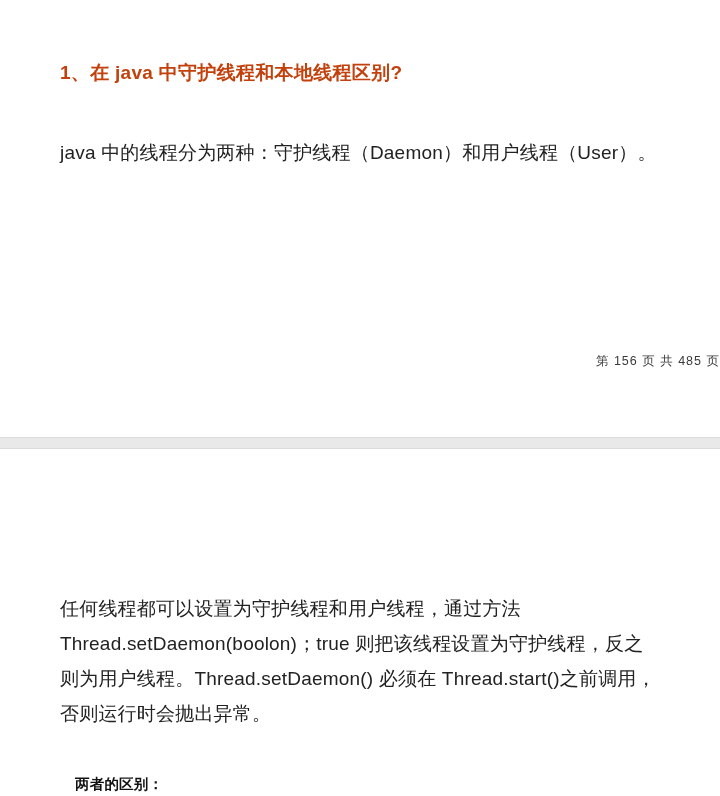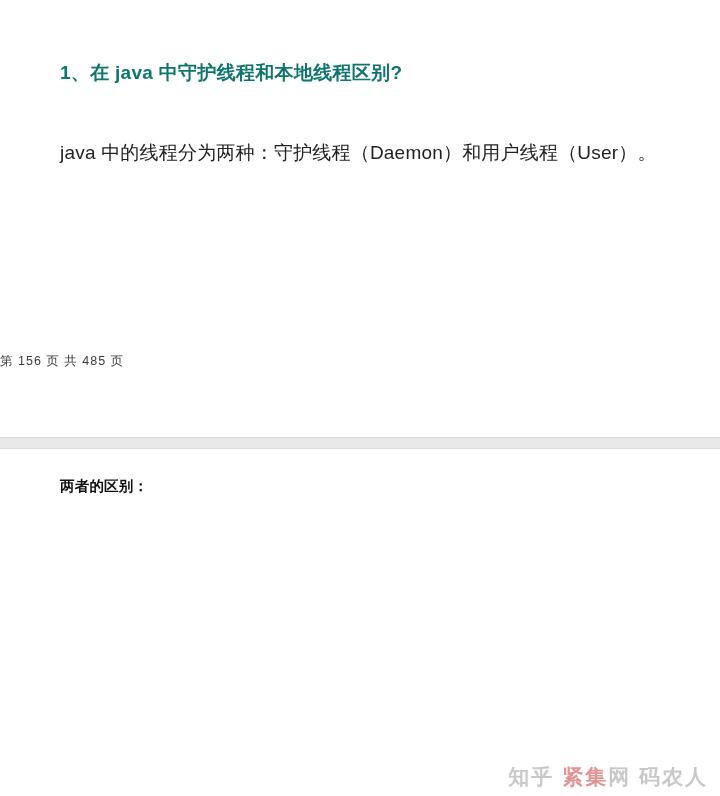--- a/index.html
+++ b/index.html
@@ -48,56 +48,56 @@
     margin: 0;
     padding-top: 38px;
     color: #121212;
   }
 
   h2.section-title {
     font-size: 19px;
     font-weight: bold;
     margin: 0;
     padding-top: 60px;
-    color: #0f766e;
+    color: #c2410c;
     letter-spacing: 0.3px;
   }
 
   p.body-text {
     font-size: 19px;
     line-height: 1.85;
     color: #222222;
     margin: 0;
     letter-spacing: 0.2px;
   }
 
   .para-intro {
     padding-top: 49px;
   }
 
   .page-footer {
     position: absolute;
     left: 0;
     right: 0;
     top: 353px;
-    text-align: left;
+    text-align: right;
     font-size: 12.5px;
     color: #3a3a3a;
     letter-spacing: 1px;
   }
 
   .para-block-1 {
     padding-top: 142px;
   }
 
   .sub-heading {
     font-size: 14.5px;
     font-weight: bold;
     color: #121212;
-    margin: 0;
+    margin: 15px;
     padding-top: 28px;
     letter-spacing: 0.2px;
   }
 
   .para-block-2 {
     padding-top: 11px;
   }
 
   .watermark {
     position: absolute;
@@ -120,18 +120,16 @@
 
 <div class="page page-one">
   <h2 class="section-title">1、在 java 中守护线程和本地线程区别?</h2>
   <p class="body-text para-intro">java 中的线程分为两种：守护线程（Daemon）和用户线程（User）。</p>
   <div class="page-footer">第 156 页 共 485 页</div>
 </div>
 
 <div class="page-gap"></div>
 
 <div class="page page-two">
+  <p class="body-text para-block-1">任何线程都可以设置为守护线程和用户线程，通过方法 Thread.setDaemon(boolon)；true 则把该线程设置为守护线程，反之则为用户线程。Thread.setDaemon() 必须在 Thread.start()之前调用，否则运行时会抛出异常。</p>
   <p class="sub-heading">两者的区别：</p>
 
-  <div class="watermark">
-    <span>知乎 </span><span class="wm-red">紧集</span><span>网  码农人</span>
-  </div>
 </div>
 
 </body></html>

